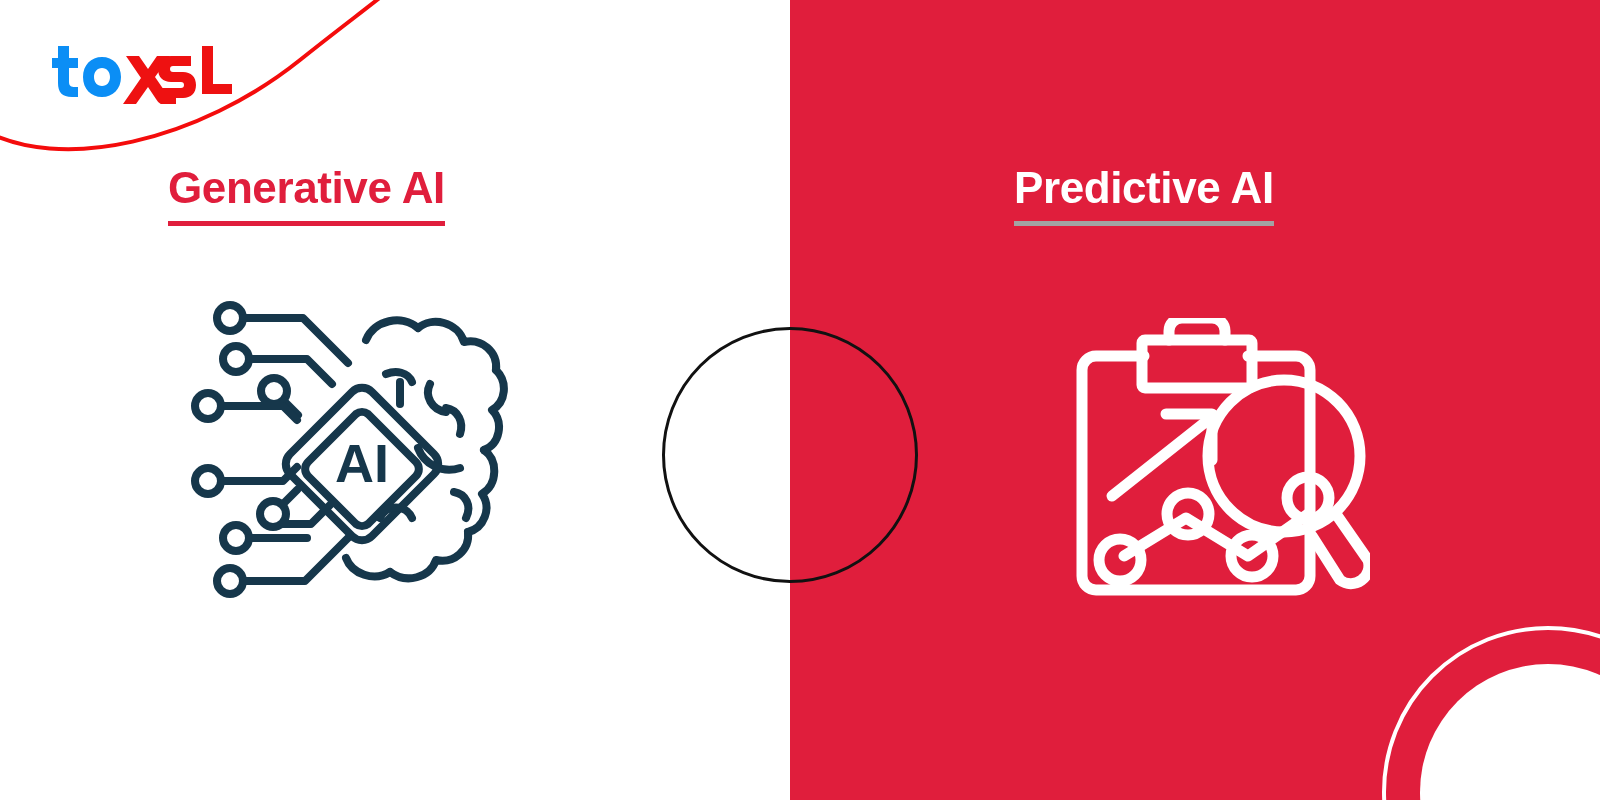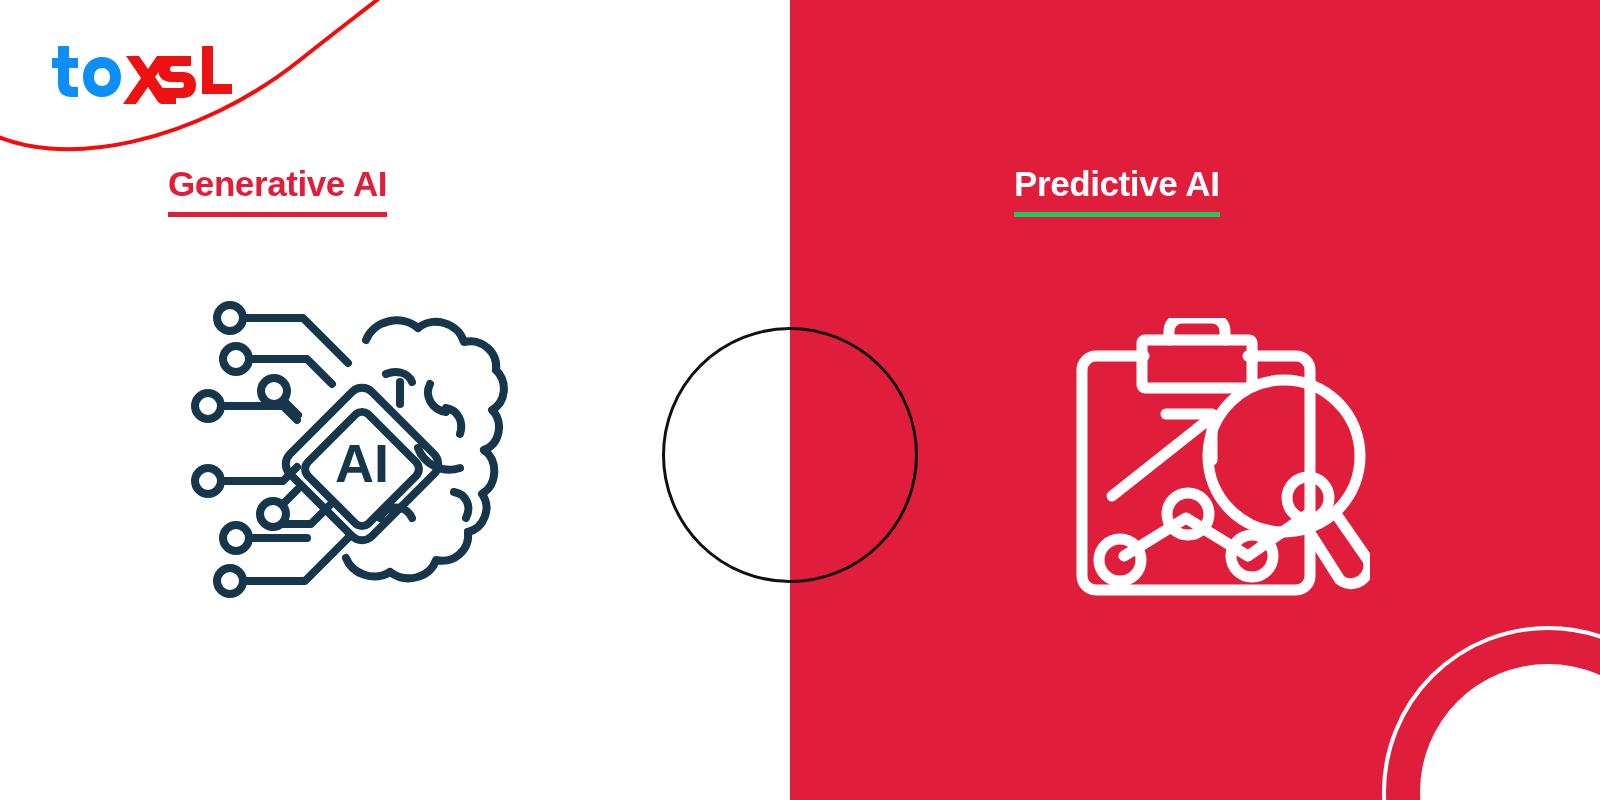--- a/index.html
+++ b/index.html
@@ -40,36 +40,36 @@
   
   .logo {
     position:absolute; left:44px; top:42px;
     width:200px; height:62px;
   }
 
   
   .title {
     position:absolute;
     font-weight:bold;
-    font-size:35px;
+    font-size:44px;
     letter-spacing:-0.4px;
     line-height:1;
     white-space:nowrap;
   }
   .title-left {
     left:168px; top:166px;
     color:#E01E3C;
     padding-bottom:11px;
     border-bottom:5px solid #E01E3C;
   }
   .title-right {
     left:1014px; top:166px;
     color:#ffffff;
     padding-bottom:11px;
-    border-bottom:5px solid #22c55e;
+    border-bottom:5px solid #a3a3a3;
   }
 
   
   .icon-left {
     position:absolute; left:188px; top:296px;
     width:320px; height:310px;
   }
   .icon-right {
     position:absolute; left:1070px; top:318px;
     width:300px; height:285px;

